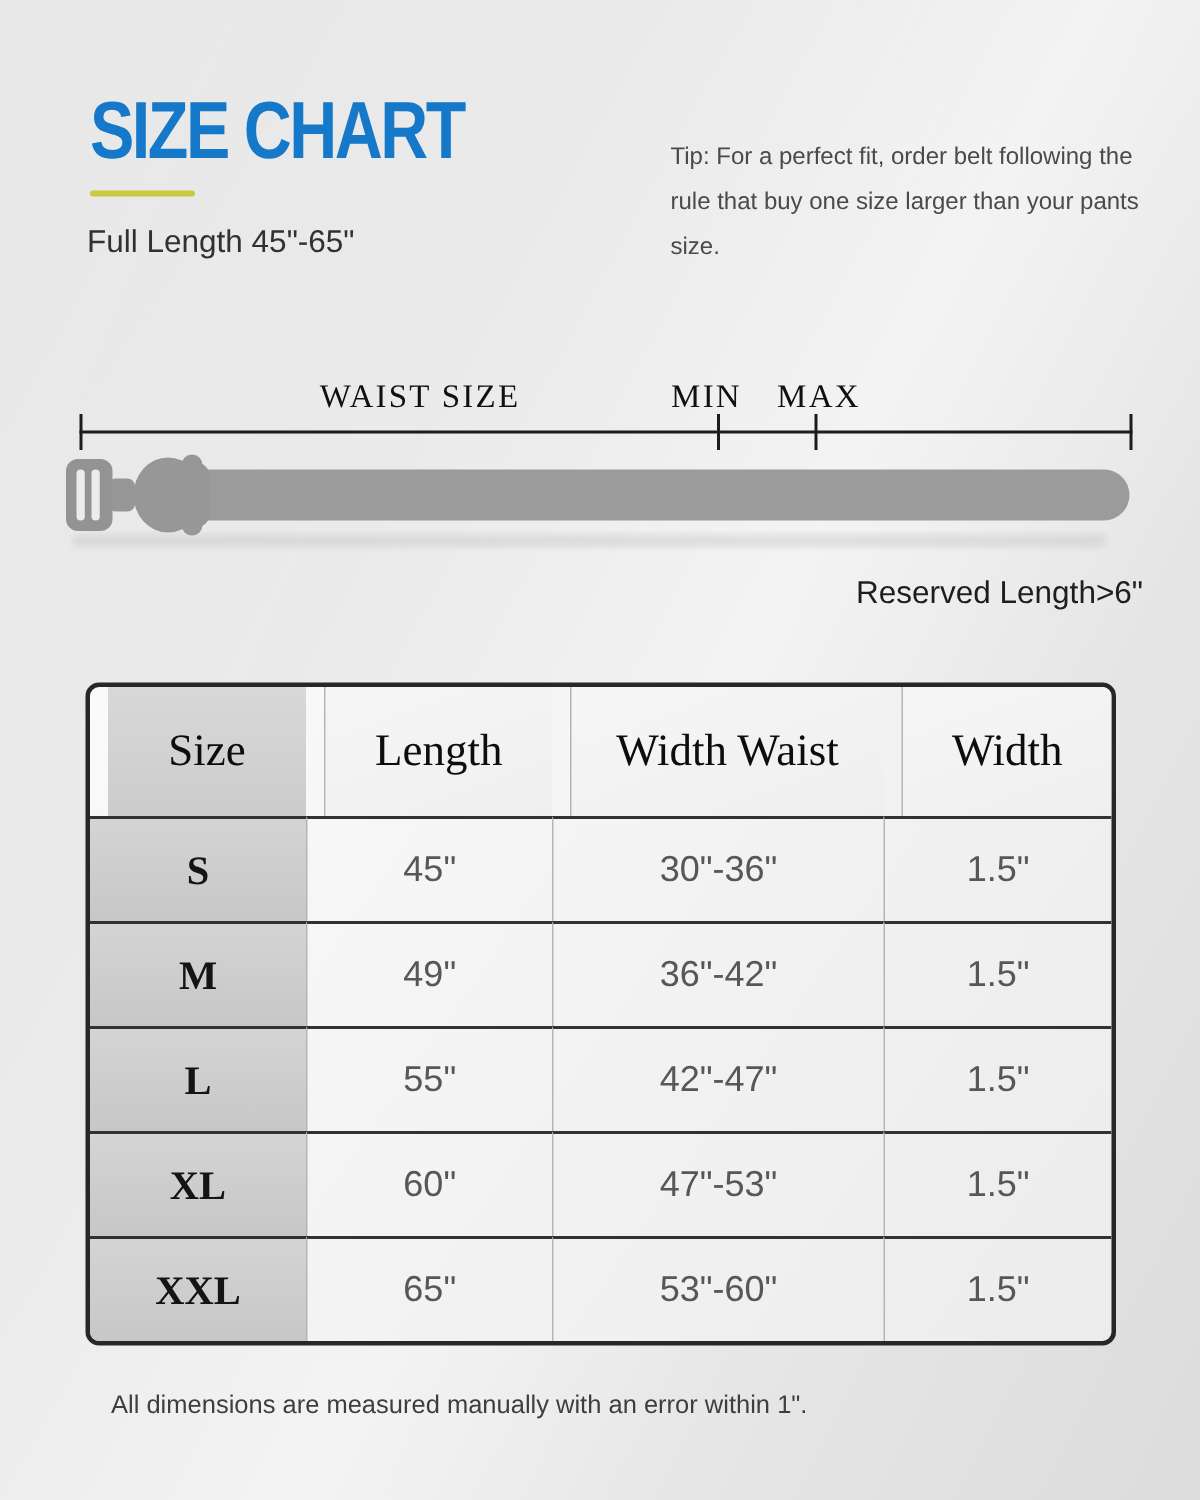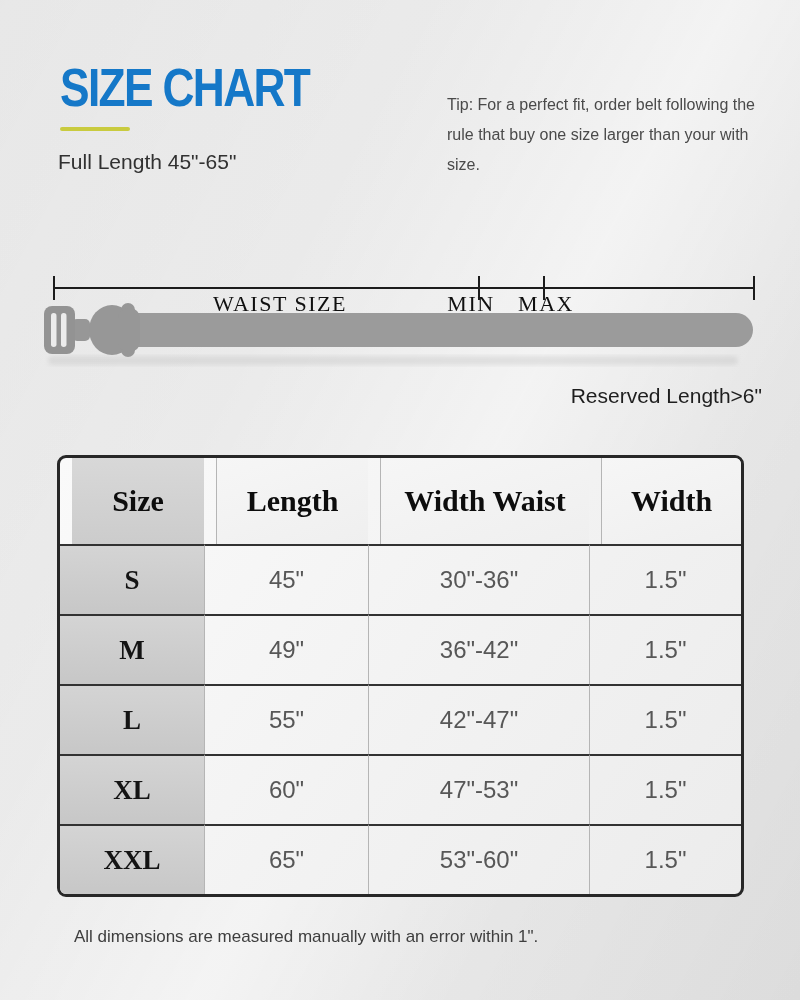--- a/index.html
+++ b/index.html
@@ -21,21 +21,21 @@
   }
   .underline {
     position:absolute; left:60px; top:127px; width:70px; height:4px;
     background:var(--accent-yellow,#c9cb3f); border-radius:2px;
   }
   .full-length { position:absolute; left:58px; top:150px; font-size:21px; color:#313131; }
   .tip { position:absolute; left:447px; top:90px; width:330px; font-size:16px; line-height:30px; color:#4a4a4a; }
 
   .serif-label {
     position:absolute; top:251px; font-family:"Liberation Serif", serif;
-    font-size:22px; letter-spacing:1.5px; color:#101010; text-align:center; white-space:nowrap;margin-top:40px;
+    font-size:22px; letter-spacing:1.5px; color:#101010; text-align:center; white-space:nowrap;
   }
   .lbl-waist { left:205px; width:150px; }
   .lbl-min  { left:442px; width:58px; }
   .lbl-max  { left:514px; width:64px; }
 
   .measure-line { position:absolute; left:53px; top:287px; width:702px; height:2px; background:#1c1c1c; }
   .tick { position:absolute; top:276px; width:2px; height:24px; background:#1c1c1c; }
   .tick-left  { left:53px; }  .tick-min { left:478px; }
   .tick-max   { left:543px; } .tick-right { left:753px; }
 
@@ -51,42 +51,42 @@
     background:linear-gradient(125deg,#fafafa 0%,#f2f2f2 55%,#ececec 100%);
   }
   .c { display:flex; align-items:center; justify-content:center; box-sizing:border-box; }
   .rowline { border-top:2px solid #323232; }
   .colline { border-left:1px solid #b5b5b5; }
   .sizecol {
     background:linear-gradient(180deg,#d4d4d4,#c7c7c7);
     font-family:"Liberation Serif", serif; font-weight:700; font-size:27px; color:#141414;
   }
   .head {
-    font-family:"Liberation Serif", serif; font-weight:700; font-size:30px; color:#0d0d0d;
+    font-family:"Liberation Serif", serif; font-weight:400; font-size:30px; color:#0d0d0d;
     background:linear-gradient(160deg,#f6f6f6,#efefef);
     margin-left:12px;
   }
   .head.sizecol { background:linear-gradient(180deg,#d8d8d8,#cccccc); font-size:30px; }
   .data { font-size:24px; color:#575757; }
 
   .footnote { position:absolute; left:74px; top:927px; font-size:17px; color:#3e3e3e; }
 </style>
 </head>
 <body>
 
 <div class="canvas">
   <div class="sheen"></div>
 
   <div class="title">SIZE CHART</div>
   <div class="underline"></div>
   <div class="full-length">Full Length 45"-65"</div>
 
   <div class="tip">
     <div>Tip: For a perfect fit, order belt following the</div>
-    <div>rule that buy one size larger than your with size.</div>
+    <div>rule that buy one size larger than your pants size.</div>
   </div>
 
   <div class="serif-label lbl-waist">WAIST SIZE</div>
   <div class="serif-label lbl-min">MIN</div>
   <div class="serif-label lbl-max">MAX</div>
 
   <div class="measure-line"></div>
   <div class="tick tick-left"></div>
   <div class="tick tick-min"></div>
   <div class="tick tick-max"></div>

